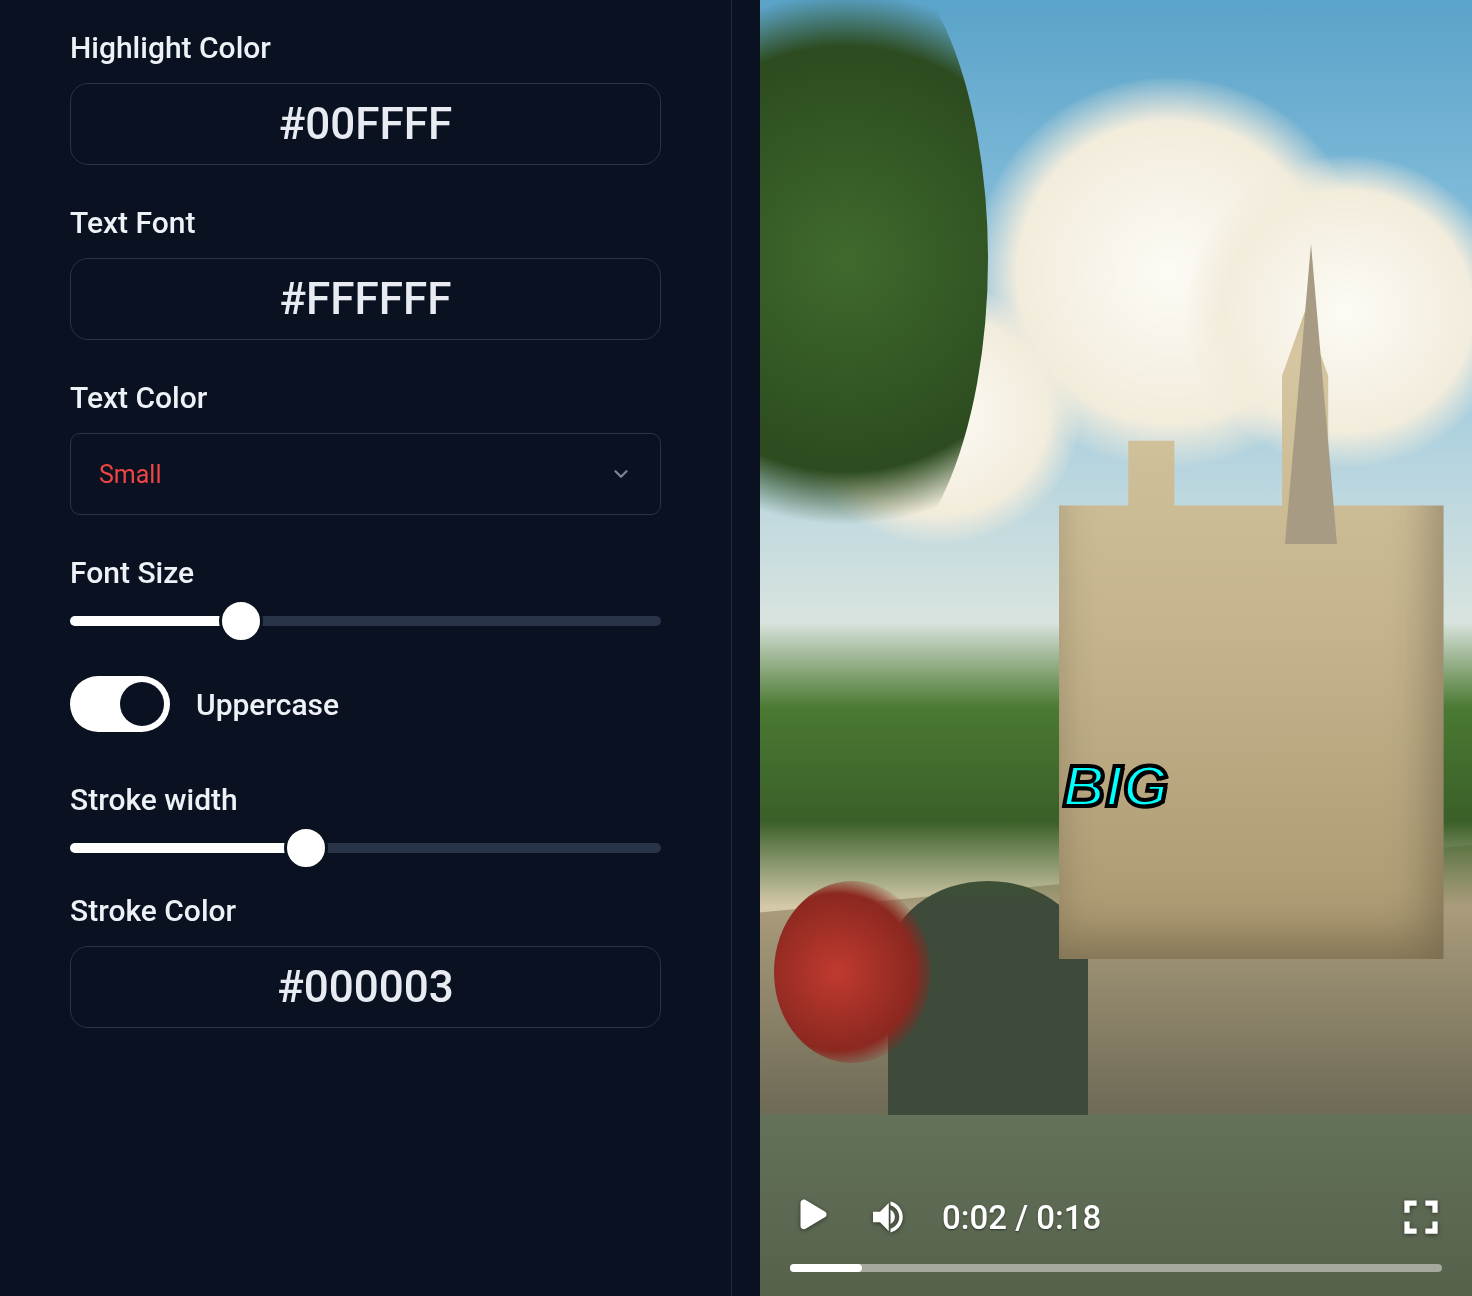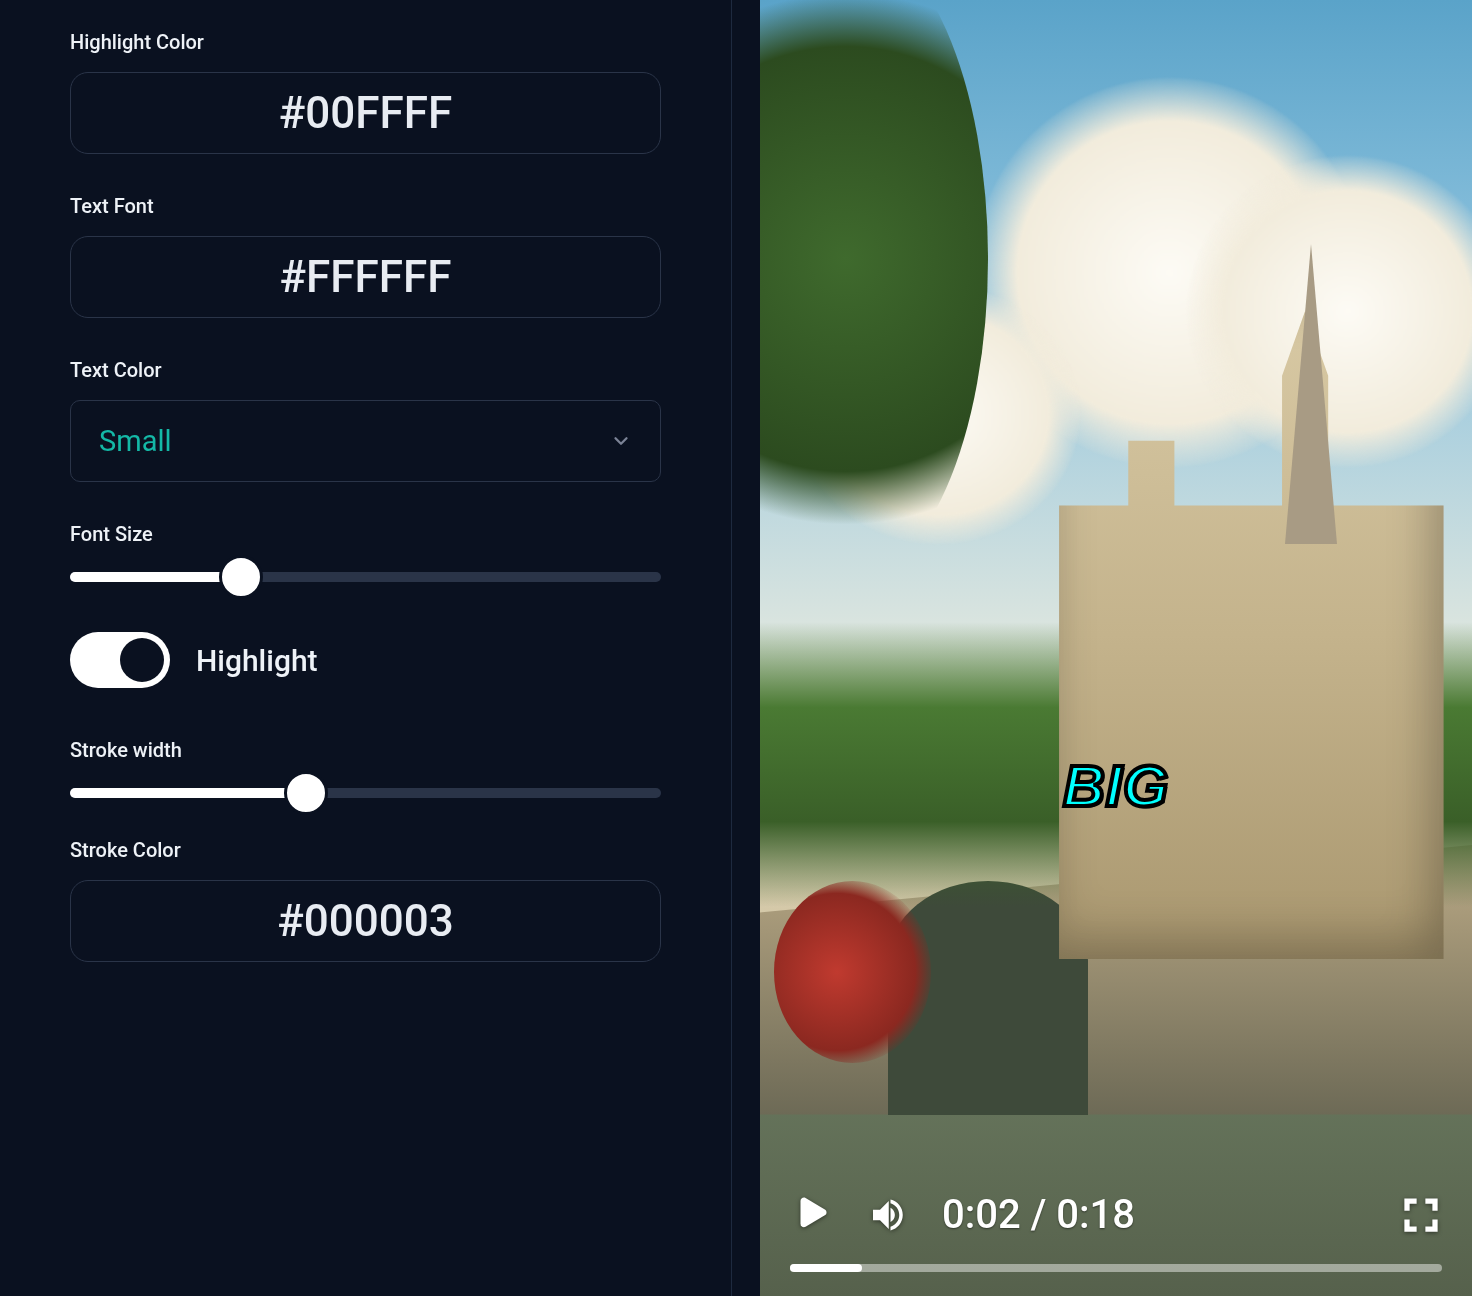--- a/index.html
+++ b/index.html
@@ -22,21 +22,21 @@
     background: #0a1120;
     padding: 30px 70px 30px 70px;
     border-right: 1px solid #1e2a3f;
     display: flex;
     flex-direction: column;
   }
   .form-group {
     margin-bottom: 40px;
   }
   .label {
-    font-size: 20px;
+    font-size: 30px;
     font-weight: 500;
     color: #eef2f7;
     margin-bottom: 18px;
     display: block;
   }
   .input-box {
     width: 100%;
     height: 82px;
     border: 1px solid #2a3448;
     border-radius: 18px;
@@ -49,22 +49,22 @@
     align-items: center;
     justify-content: center;
     cursor: pointer;
   }
   .select-box {
     width: 100%;
     height: 82px;
     border: 1px solid #2a3448;
     border-radius: 10px;
     background: transparent;
-    color: #14b8a6;
-    font-size: 29px;
+    color: #ef4444;
+    font-size: 25px;
     padding: 0 28px;
     display: flex;
     align-items: center;
     justify-content: space-between;
     cursor: pointer;
   }
   .chevron-icon {
     width: 22px;
     height: 22px;
     color: #7b8396;
@@ -258,21 +258,21 @@
     gap: 34px;
   }
   .vc-icon {
     width: 42px;
     height: 42px;
     color: #ffffff;
     cursor: pointer;
     filter: drop-shadow(0 1px 2px rgba(0,0,0,0.5));
   }
   .vc-time {
-    font-size: 40px;
+    font-size: 33px;
     font-weight: 500;
     color: #ffffff;
     text-shadow: 0 1px 2px rgba(0,0,0,0.5);
   }
   .vc-spacer { flex: 1; }
   .progress {
     position: relative;
     height: 8px;
     background: rgba(255,255,255,0.45);
     border-radius: 4px;
@@ -324,21 +324,21 @@
           <div class="slider-fill" id="font-size-fill" style="width: 29%;"></div>
           <div class="slider-thumb" id="font-size-thumb" style="left: 29%;"></div>
         </div>
       </div>
     </div>
 
     <div class="toggle-row">
       <div class="toggle">
         <div class="toggle-knob"></div>
       </div>
-      <span class="toggle-label">Highlight</span>
+      <span class="toggle-label">Uppercase</span>
     </div>
 
     <div class="form-group">
       <span class="label">Stroke width</span>
       <div class="slider-wrap">
         <div class="slider-track">
           <div class="slider-fill" id="stroke-width-fill" style="width: 40%;"></div>
           <div class="slider-thumb" id="stroke-width-thumb" style="left: 40%;"></div>
         </div>
       </div>

